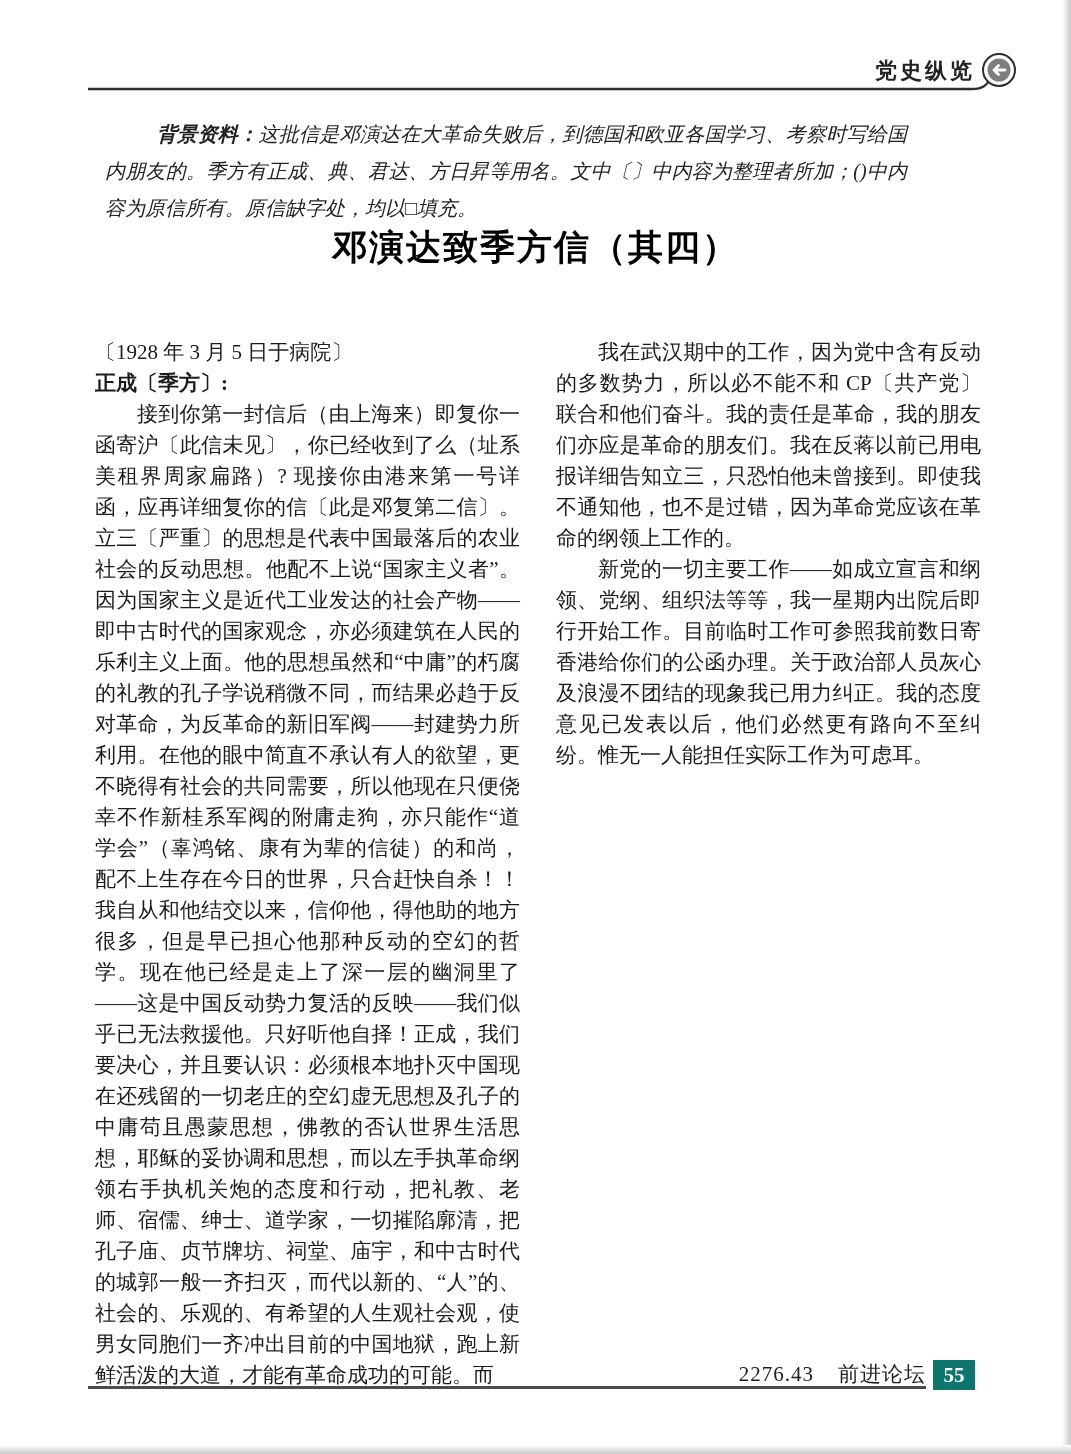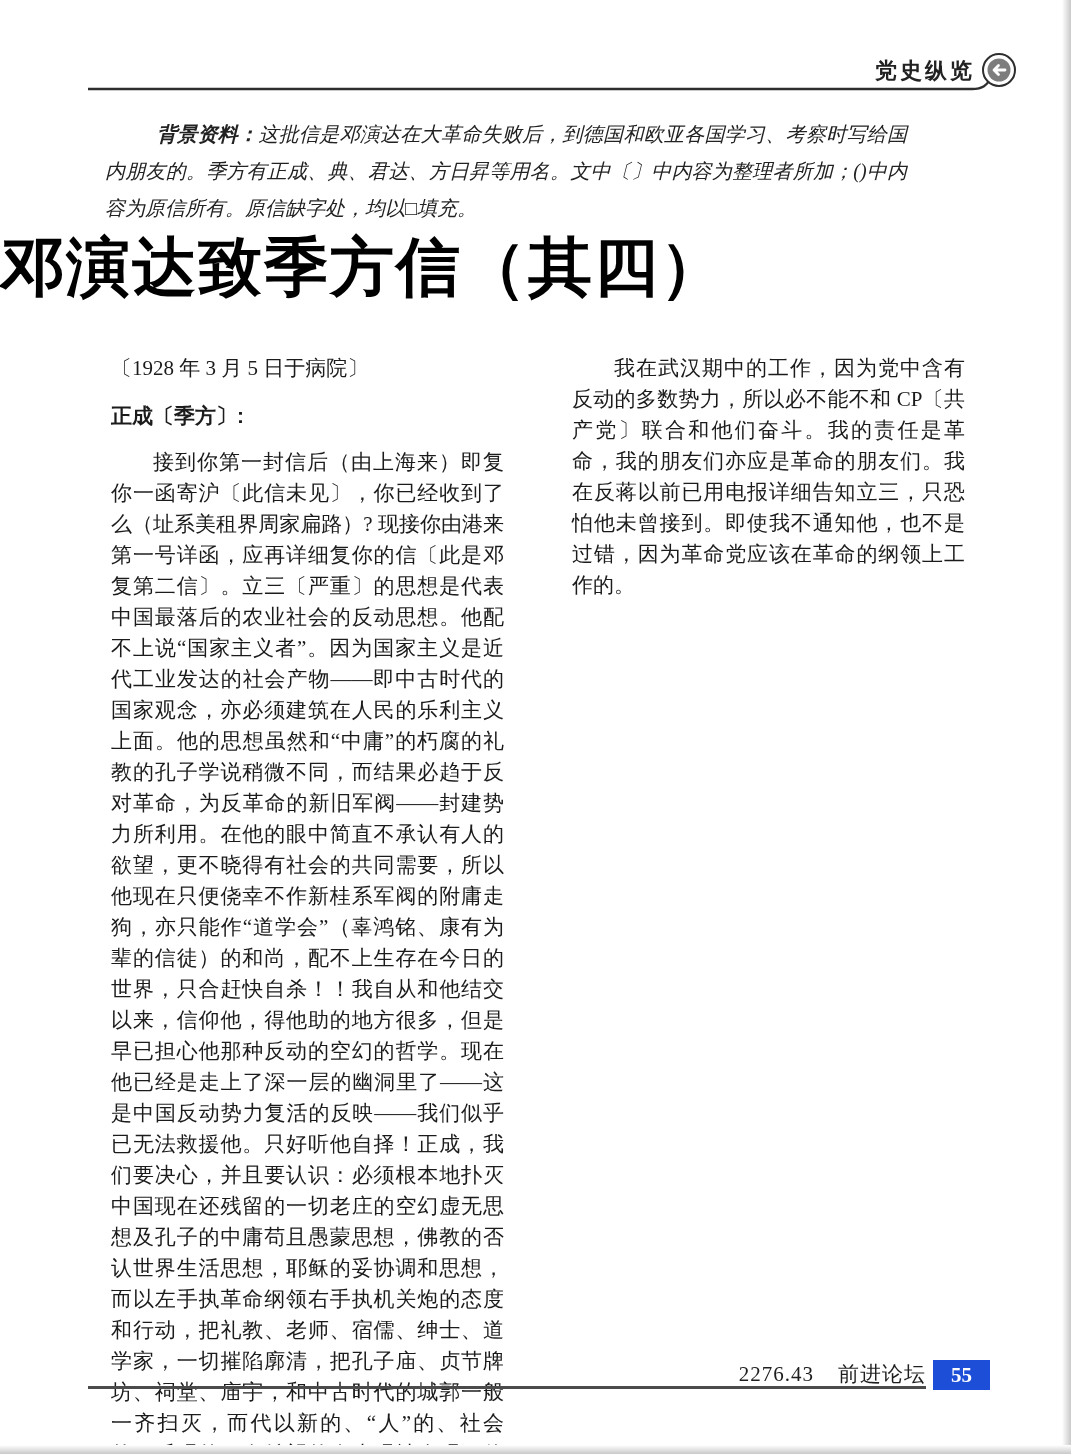--- a/index.html
+++ b/index.html
@@ -31,50 +31,50 @@
     font-style:italic;
     font-size:20px;line-height:37px;
     text-align:justify;word-break:break-all;
     text-indent:52px;color:#222;
   }
   .bg-note .lead{font-weight:bold;}
 
   
   .title{
     position:absolute;top:224px;left:0;width:100%;
-    text-align:left;
+    text-align:center;
     font-family:"Liberation Sans","DejaVu Sans",sans-serif;
-    font-weight:900;font-size:64px;letter-spacing:2px;color:#000;
+    font-weight:900;font-size:35px;letter-spacing:2px;color:#000;
   }
 
   
   .columns{
     position:absolute;top:337px;left:95px;width:886px;
     display:flex;gap:36px;
   }
   .col{width:425px;font-size:21px;line-height:31px;color:#1b1b1b;}
-  .col p{margin:16px;text-align:justify;word-break:break-all;}
+  .col p{margin:0;text-align:justify;word-break:break-all;font-family:Liberation Serif, serif;}
   .dateline{text-align:left !important;}
   .salutation{
     font-family:"Liberation Sans","DejaVu Sans",sans-serif;
     font-weight:bold;text-align:left !important;
   }
   .para{text-indent:2em;}
   .no-indent{text-indent:0;}
 
   
   .footer-rule{position:absolute;top:1386px;left:88px;width:838px;height:3px;background:#4b4b4b;}
   .footer-text{
     position:absolute;top:1360px;right:145px;
     font-size:21px;color:#1e1e1e;letter-spacing:1px;
   }
   .footer-text .journal{margin-left:24px;}
   .page-badge{
-    position:absolute;top:1360px;left:933px;width:57px;height:30px;
-    background:#1d4ed8;color:#ffffff;
+    position:absolute;top:1360px;left:933px;width:42px;height:30px;
+    background:#0f766e;color:#ffffff;
     font-weight:bold;font-size:21px;
     display:flex;align-items:center;justify-content:center;
     font-family:"Liberation Serif","DejaVu Serif",serif;
   }
 </style>
 </head>
 <body>
 
 <div class="page">
 
@@ -95,20 +95,21 @@
   <div class="title">邓演达致季方信（其四）</div>
 
   <div class="columns">
     <div class="col">
       <p class="dateline">〔1928 年 3 月 5 日于病院〕</p>
       <p class="salutation">正成〔季方〕:</p>
       <p class="para">接到你第一封信后（由上海来）即复你一函寄沪〔此信未见〕，你已经收到了么（址系美租界周家扁路）? 现接你由港来第一号详函，应再详细复你的信〔此是邓复第二信〕。立三〔严重〕的思想是代表中国最落后的农业社会的反动思想。他配不上说“国家主义者”。因为国家主义是近代工业发达的社会产物——即中古时代的国家观念，亦必须建筑在人民的乐利主义上面。他的思想虽然和“中庸”的朽腐的礼教的孔子学说稍微不同，而结果必趋于反对革命，为反革命的新旧军阀——封建势力所利用。在他的眼中简直不承认有人的欲望，更不晓得有社会的共同需要，所以他现在只便侥幸不作新桂系军阀的附庸走狗，亦只能作“道学会”（辜鸿铭、康有为辈的信徒）的和尚，配不上生存在今日的世界，只合赶快自杀！！我自从和他结交以来，信仰他，得他助的地方很多，但是早已担心他那种反动的空幻的哲学。现在他已经是走上了深一层的幽洞里了——这是中国反动势力复活的反映——我们似乎已无法救援他。只好听他自择！正成，我们要决心，并且要认识：必须根本地扑灭中国现在还残留的一切老庄的空幻虚无思想及孔子的中庸苟且愚蒙思想，佛教的否认世界生活思想，耶稣的妥协调和思想，而以左手执革命纲领右手执机关炮的态度和行动，把礼教、老师、宿儒、绅士、道学家，一切摧陷廓清，把孔子庙、贞节牌坊、祠堂、庙宇，和中古时代的城郭一般一齐扫灭，而代以新的、“人”的、社会的、乐观的、有希望的人生观社会观，使男女同胞们一齐冲出目前的中国地狱，跑上新鲜活泼的大道，才能有革命成功的可能。而</p>
     </div>
     <div class="col">
       <p class="para">我在武汉期中的工作，因为党中含有反动的多数势力，所以必不能不和 CP〔共产党〕联合和他们奋斗。我的责任是革命，我的朋友们亦应是革命的朋友们。我在反蒋以前已用电报详细告知立三，只恐怕他未曾接到。即使我不通知他，也不是过错，因为革命党应该在革命的纲领上工作的。</p>
+      <p class="para">新党的一切主要工作——如成立宣言和纲领、党纲、组织法等等，我一星期内出院后即行开始工作。目前临时工作可参照我前数日寄香港给你们的公函办理。关于政治部人员灰心及浪漫不团结的现象我已用力纠正。我的态度意见已发表以后，他们必然更有路向不至纠纷。惟无一人能担任实际工作为可虑耳。</p>
     </div>
   </div>
 
   <div class="footer-rule"></div>
   <div class="footer-text">
     <span>2276.43</span><span class="journal">前进论坛</span>
   </div>
   <div class="page-badge">55</div>
 
   <div class="edge-right"></div>

